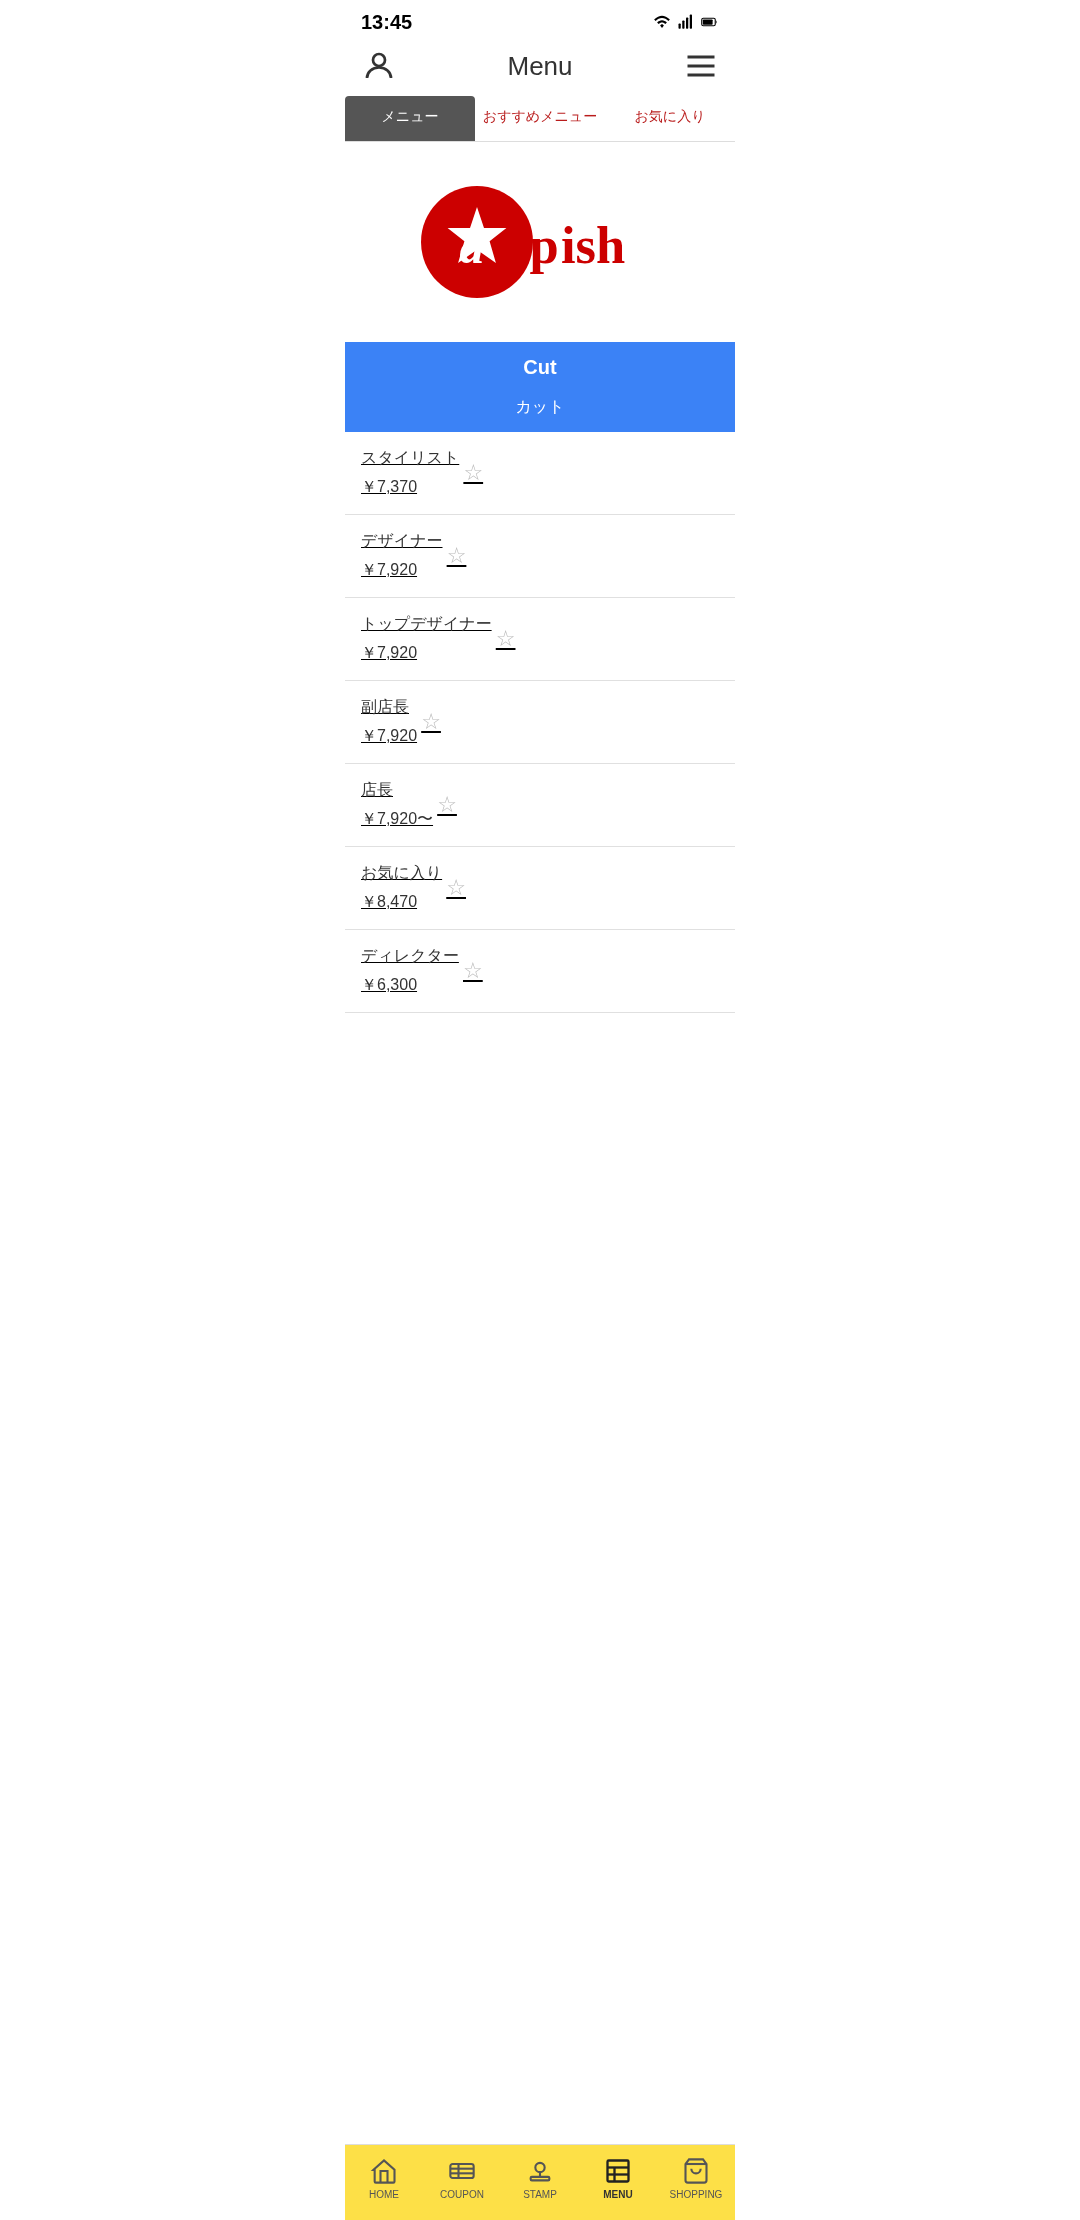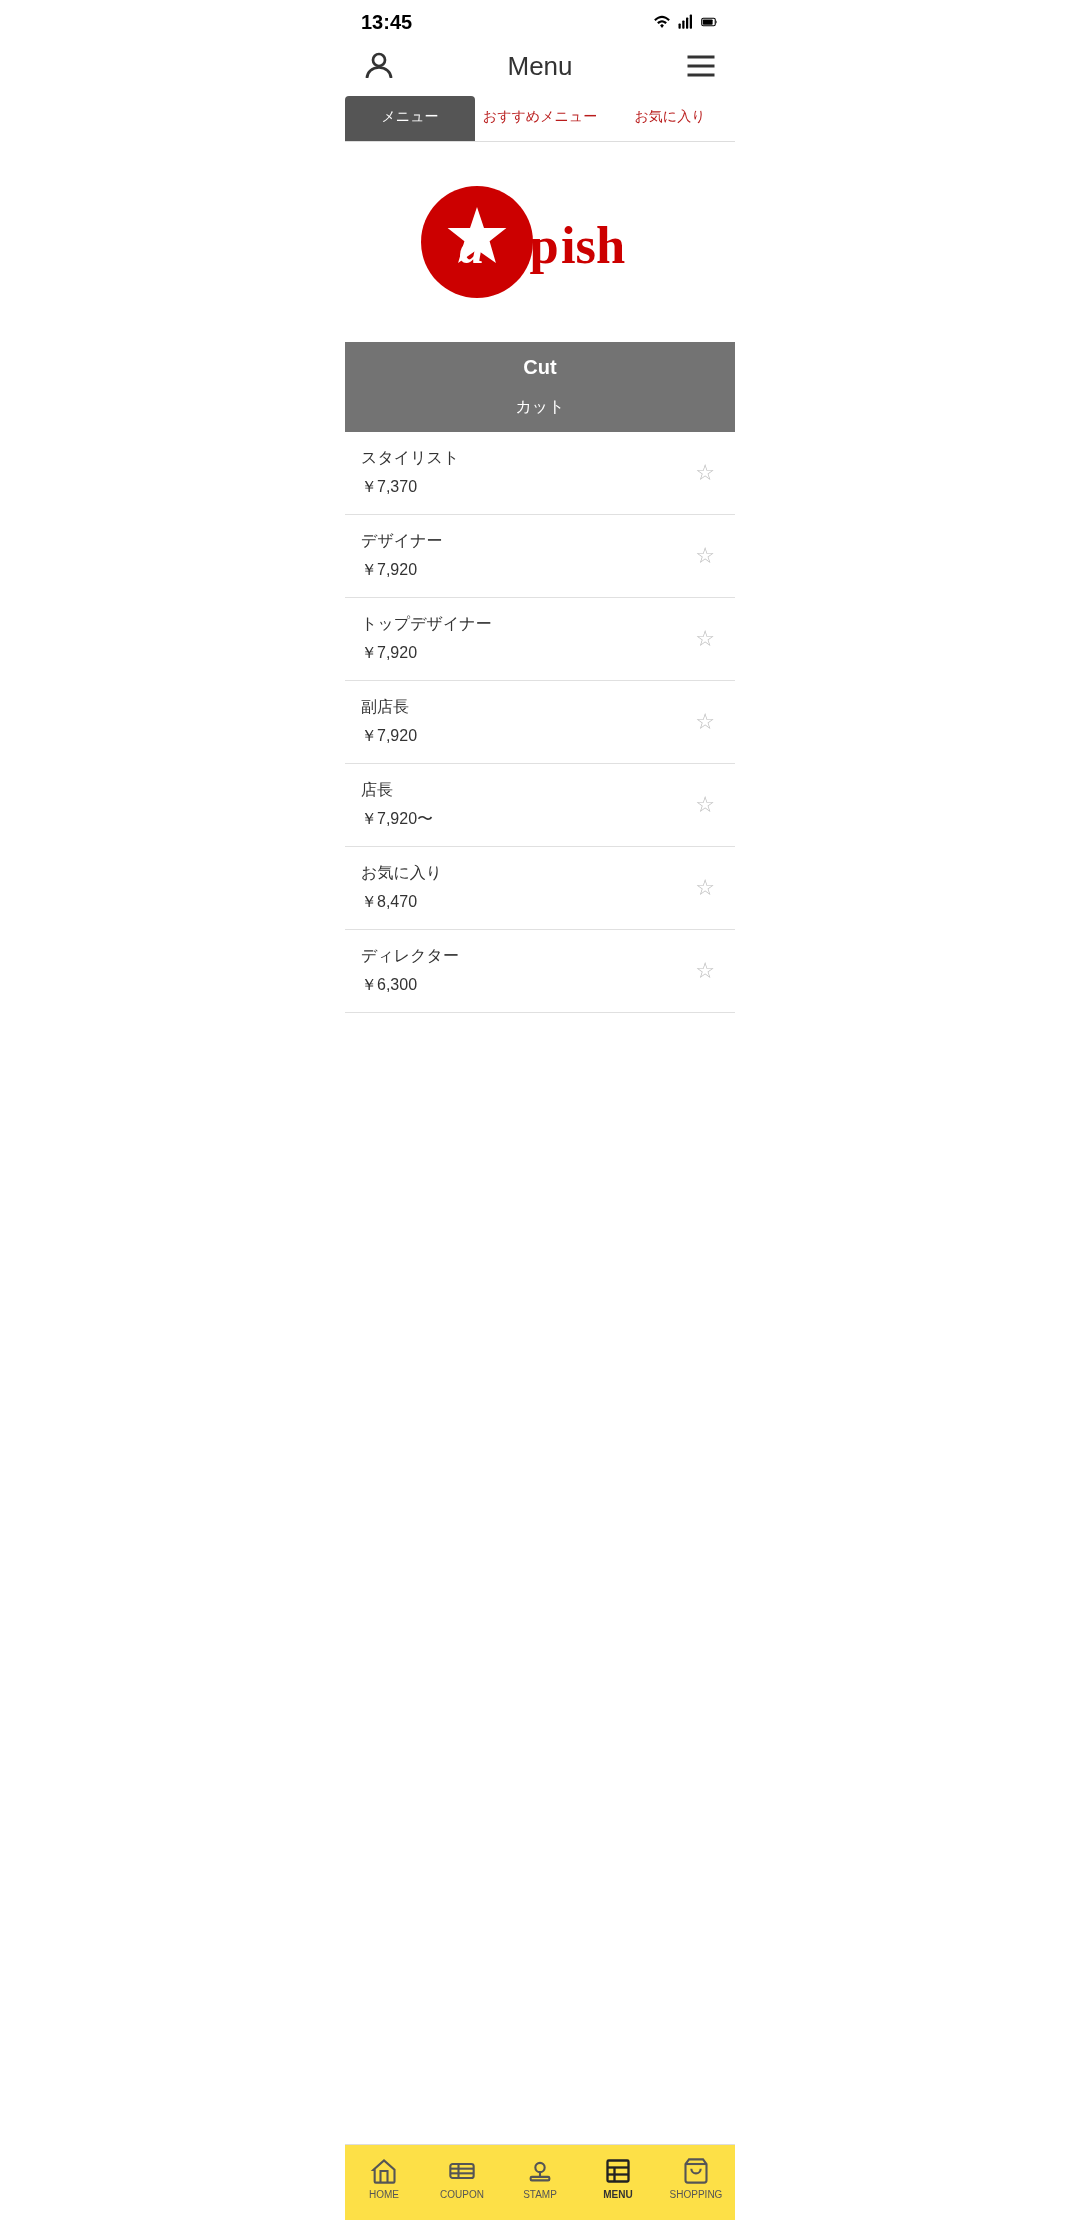--- a/index.html
+++ b/index.html
@@ -89,42 +89,43 @@
       padding: 20px;
       background: #fff;
     }
     .logo-svg {
       width: 280px;
       height: 160px;
     }
 
     
     .category-header {
-      background: #737373;
+      background: #3b82f6;
       color: #fff;
       text-align: center;
       padding: 14px;
     }
     .category-header .en {
       font-size: 20px;
       font-weight: 600;
     }
     .category-header .ja {
       font-size: 16px;
       margin-top: 18px;
     }
 
     
     .menu-item {
       display: flex;
-      justify-content: space-between;
+      justify-content: flex-start;
       align-items: center;
       padding: 16px 16px;
       border-bottom: 1px solid #e0e0e0;
       cursor: pointer;
+      text-decoration: underline;
     }
     .menu-item-info {
       display: flex;
       flex-direction: column;
     }
     .menu-item-name {
       font-size: 16px;
       color: #333;
       font-weight: 400;
     }

